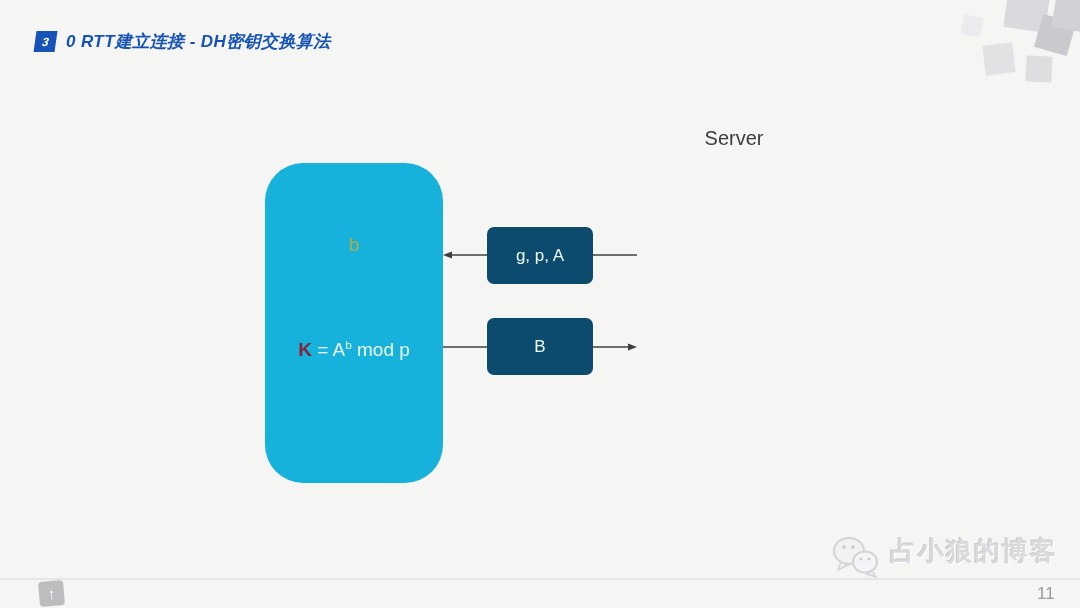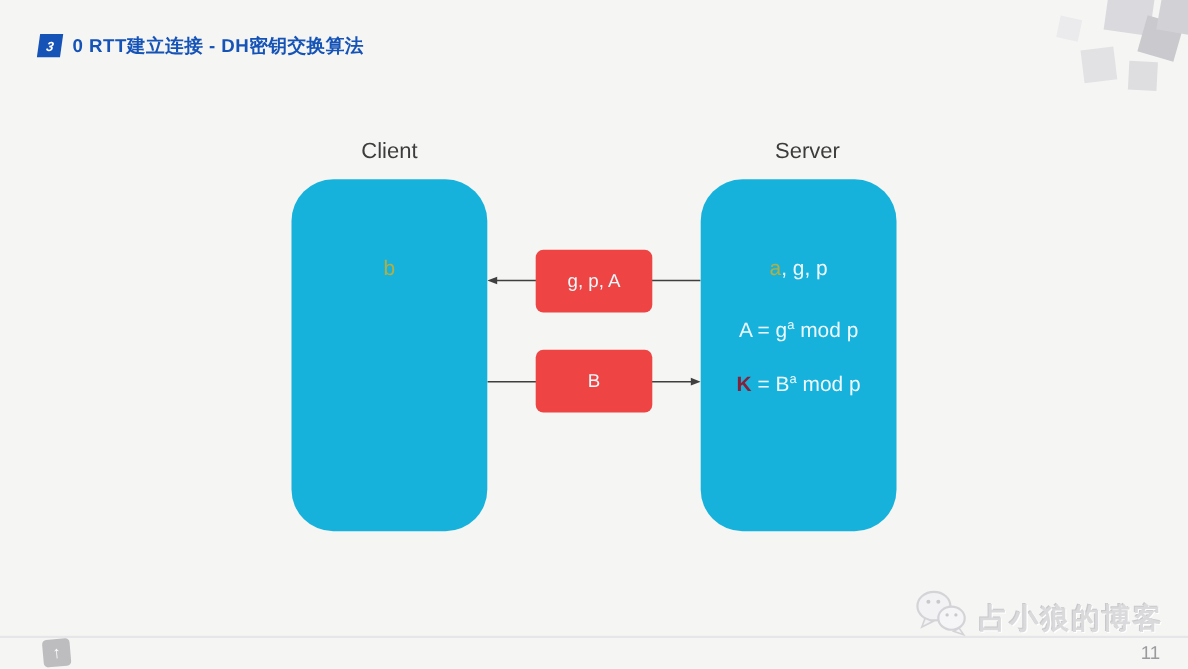--- a/index.html
+++ b/index.html
@@ -14,21 +14,21 @@
   .deco .sq { position:absolute; }
 
   
   .header { position:absolute; left:35px; top:30px; display:flex; align-items:center; gap:10px; }
   .badge {
     width:21px; height:21px; background:#1553b7; transform:skewX(-8deg);
     color:#ffffff; font-size:12px; font-weight:bold; font-style:italic;
     display:flex; align-items:center; justify-content:center;
   }
   .title {
-    margin:0; color:#1553b7; font-size:17px; font-weight:bold; 
+    margin:0; color:#1553b7; font-size:17px; font-weight:bold; font-style:italic;
     letter-spacing:0.4px;
   }
 
   
   .col-label {
     position:absolute; top:127px; width:178px; text-align:center;
     color:#3c3c3c; font-size:20px;
   }
   .client-label { left:265px; }
   .server-label { left:645px; }
@@ -49,40 +49,40 @@
   .var-yellow { color:#b2ae44; }
   .key-red { color:#87213a; font-weight:bold; }
   sup { font-size:62%; }
 
   .arrow { position:absolute; z-index:1; }
   .arrow-1 { left:443px; top:249px; }
   .arrow-2 { left:443px; top:341px; }
 
   .msg-box {
     position:absolute; left:487px; width:106px; height:57px;
-    background:#ef4444; border-radius:7px; z-index:3;
+    background:#0c4a6e; border-radius:7px; z-index:3;
     display:flex; align-items:center; justify-content:center;
     color:#ecfafd; font-size:17px;
   }
   .msg-1 { top:227px; }
   .msg-2 { top:318px; }
 
   
   .footer-divider {
     position:absolute; left:0; top:578px; width:1080px; height:2px;
     background:#e6e6e9;
   }
   .top-btn {
     position:absolute; left:39px; top:581px; width:25px; height:25px;
     background:#bdbdc0; border-radius:4px; transform:rotate(-5deg);
     display:flex; align-items:center; justify-content:center;
     color:#ffffff; font-size:15px; font-weight:bold; cursor:pointer;
   }
   .watermark {
-    position:absolute; left:828px; top:534px; display:flex; align-items:flex-end; gap:8px;
+    position:absolute; left:828px; top:534px; display:flex; align-items:flex-start; gap:8px;
   }
   .watermark-text {
     color:#dadadc; font-size:26px; letter-spacing:2px; font-weight:bold;
     text-shadow:1px 1px 0 #ffffff, -1px -1px 0 #c9c9cc;
   }
   .page-number {
     position:absolute; left:1037px; top:584px; color:#9b9b9f; font-size:17px;
   }
 </style>
 </head>
@@ -97,40 +97,31 @@
     <div class="sq" style="left:12px;top:16px;width:20px;height:20px;background:#ebebee;transform:rotate(12deg);"></div>
     <div class="sq" style="left:76px;top:56px;width:26px;height:26px;background:#dedee1;transform:rotate(3deg);"></div>
     <div class="sq" style="left:104px;top:-6px;width:36px;height:36px;background:#d2d2d6;transform:rotate(10deg);"></div>
   </div>
 
   <div class="header">
     <span class="badge">3</span>
     <h1 class="title">0 RTT建立连接 - DH密钥交换算法</h1>
   </div>
 
-  <div class="col-label client-label">Client</div>
   <div class="col-label server-label">Server</div>
 
   <div class="box client-box">
     <div class="row row-1">
       <span class="var-yellow">b</span>
     </div>
+    <div class="row row-3">
+      <span class="key-red">K</span><span> = A</span><sup>b</sup><span> mod p</span>
+    </div>
   </div>
 
-  <div class="box server-box">
-    <div class="row row-1">
-      <span class="var-yellow">a</span><span>, g, p</span>
-    </div>
-    <div class="row row-2">
-      <span>A = g</span><sup>a</sup><span> mod p</span>
-    </div>
-    <div class="row row-3">
-      <span class="key-red">K</span><span> = B</span><sup>a</sup><span> mod p</span>
-    </div>
-  </div>
 
   <svg class="arrow arrow-1" width="194" height="12" viewBox="0 0 194 12">
     <line x1="8" y1="6" x2="194" y2="6" stroke="#3f3f3f" stroke-width="1.3"></line>
     <polygon points="0,6 9,2.5 9,9.5" fill="#3f3f3f"></polygon>
   </svg>
   <svg class="arrow arrow-2" width="194" height="12" viewBox="0 0 194 12">
     <line x1="0" y1="6" x2="186" y2="6" stroke="#3f3f3f" stroke-width="1.3"></line>
     <polygon points="194,6 185,2.5 185,9.5" fill="#3f3f3f"></polygon>
   </svg>
 

